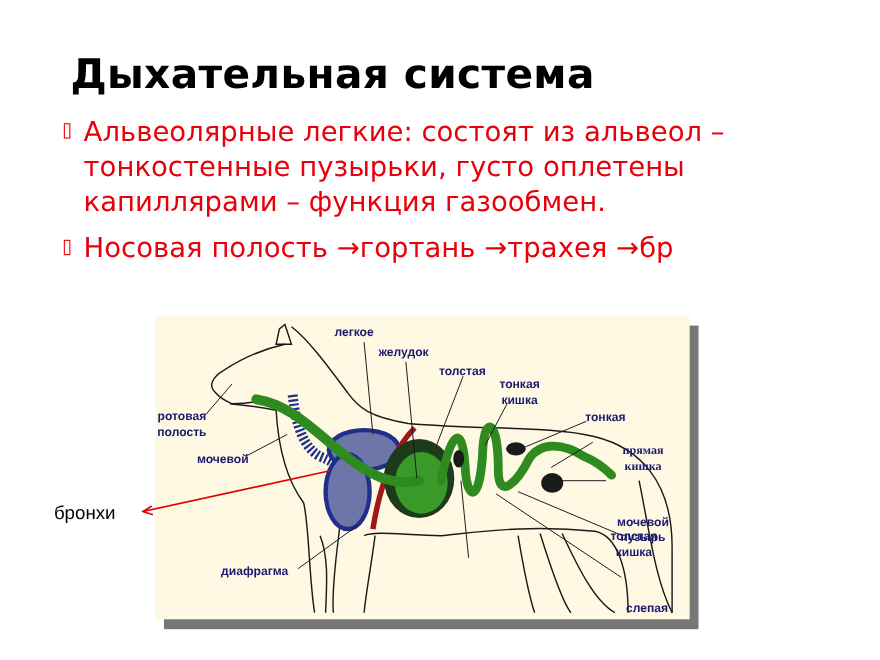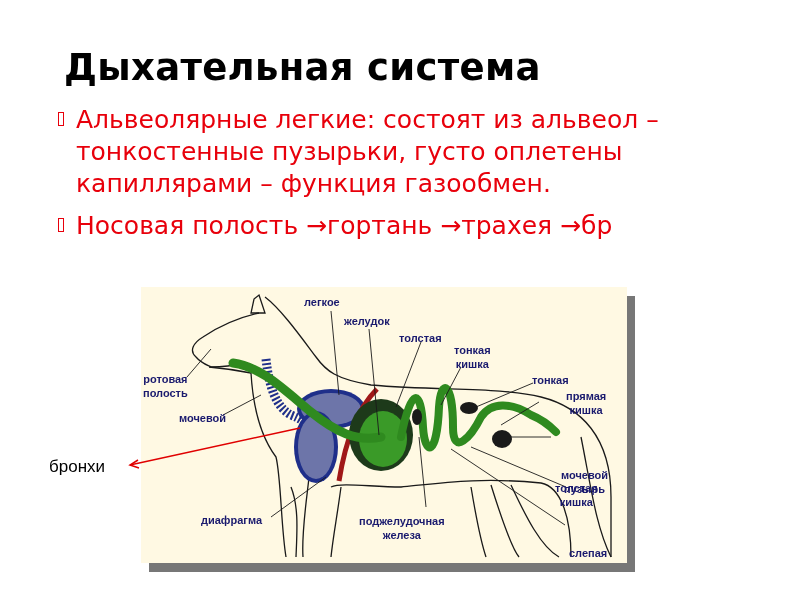--- a/index.html
+++ b/index.html
@@ -128,30 +128,28 @@
 
   <div class="lbl" style="left:2px;top:85px;"><span style="white-space:pre-line;text-align:center;">ротовая
 полость</span></div>
   <div class="lbl" style="left:38px;top:124px;">мочевой</div>
   <div class="lbl" style="left:163px;top:8px;">легкое</div>
   <div class="lbl" style="left:203px;top:27px;">желудок</div>
   <div class="lbl" style="left:258px;top:44px;">толстая</div>
   <div class="lbl" style="left:313px;top:56px;white-space:pre-line;">тонкая
 кишка</div>
   <div class="lbl" style="left:391px;top:86px;">тонкая</div>
-  <div class="lbl" style="left:425px;top:102px;white-space:pre-line;">прямая
+  <div class="lbl" style="left:425px;top:116px;white-space:pre-line;font-family:Liberation Serif, serif;">прямая
 кишка</div>
   <div class="lbl" style="left:420px;top:142px;white-space:pre-line;margin-top:39px;">мочевой
 пузырь</div>
   <div class="lbl" style="left:414px;top:194px;white-space:pre-line;">толстая
 кишка</div>
   <div class="lbl" style="left:428px;top:235px;white-space:pre-line;margin-top:24px;">слепая
 кишка</div>
-  <div class="lbl" style="left:218px;top:227px;white-space:pre-line;">поджелудочная
-железа</div>
   <div class="lbl" style="left:60px;top:226px;">диафрагма</div>
 </div>
 
 <svg class="pointer" width="800" height="600">
   <line x1="300" y1="428" x2="130" y2="465" stroke="#e00000" stroke-width="1.5"></line>
   <polyline points="138,460 130,465 139,468" fill="none" stroke="#e00000" stroke-width="1.5"></polyline>
 </svg>
 <div class="bronchi-label">бронхи</div>
 
 </body></html>

